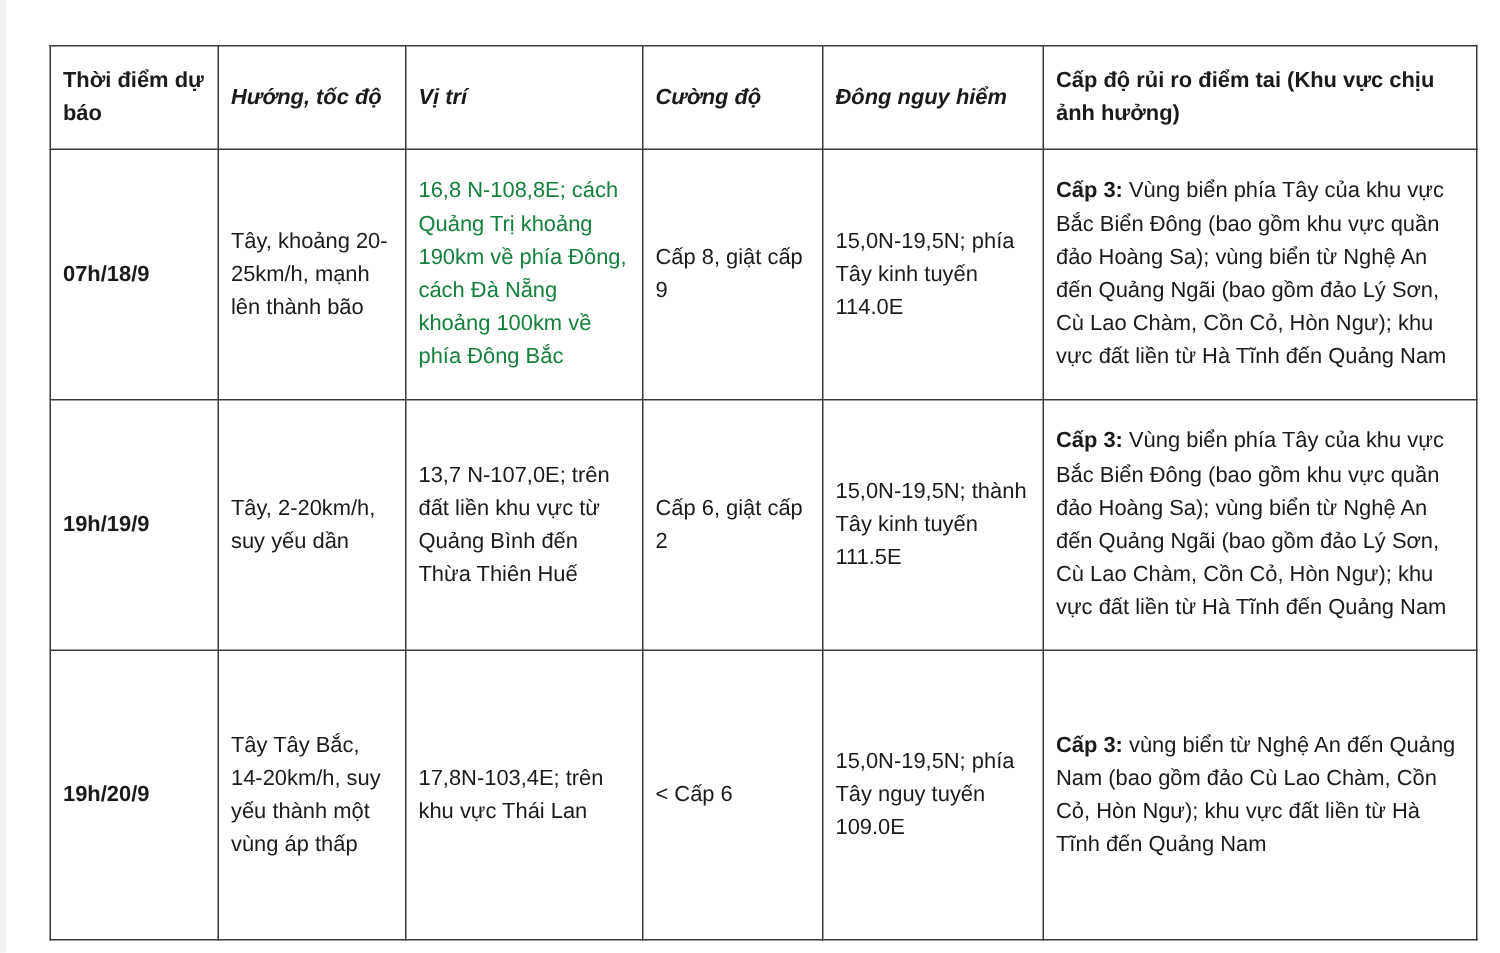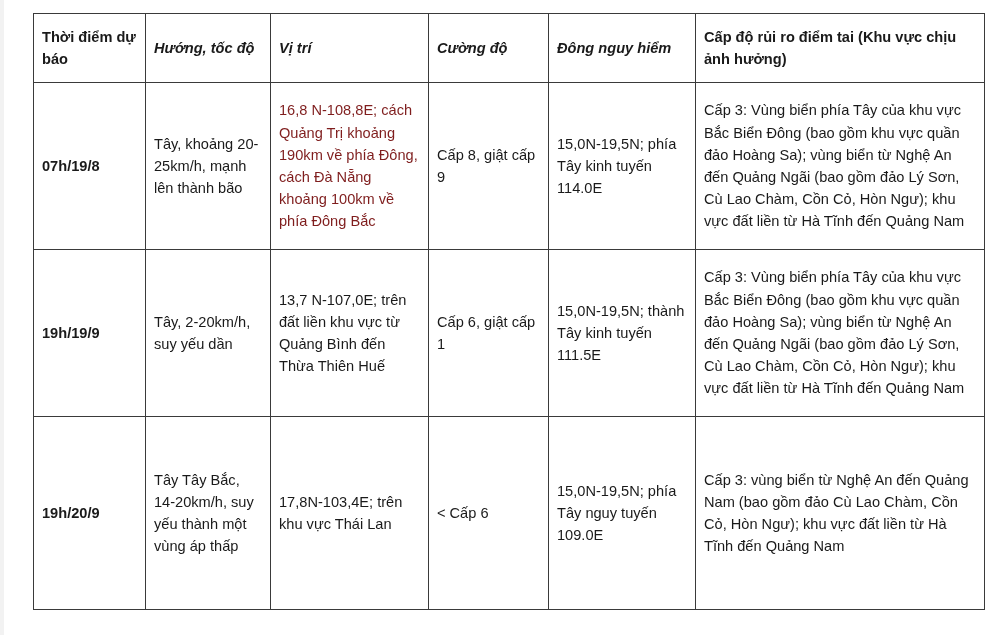--- a/index.html
+++ b/index.html
@@ -17,21 +17,21 @@
     }
     .left-edge {
       position: absolute;
       left: 0; top: 0;
       width: 4px; height: 635px;
       background: #f2f2f2;
     }
     table.forecast {
       position: absolute;
       left: 33px;
-      top: 13px;
+      top: 30px;
       width: 951px;
       border-collapse: collapse;
       table-layout: fixed;
     }
     table.forecast th,
     table.forecast td {
       border: 1.5px solid #3a3a3a;
       padding: 0 8px;
       font-size: 14.6px;
       line-height: 22.2px;
@@ -44,23 +44,23 @@
       vertical-align: top;
       padding-top: 12px;
       height: 69px;
       box-sizing: border-box;
     }
     th.hdr-mid { vertical-align: top; padding-top: 23px !important; font-style: italic; }
     tr.row-1 td { height: 166px; }
     tr.row-2 td { height: 166px; }
     tr.row-3 td { height: 192px; }
     td.time-cell { font-weight: bold; }
-    td.red-text { color: #7f1d1d; }
+    td.red-text { color: #15803d; }
     td.risk-cell { padding-top: 2px; padding-bottom: 2px; }
-    .risk-level { font-weight: normal; text-align: center; }
+    .risk-level { font-weight: bold; text-align: center; }
     col.c1 { width: 112px; }
     col.c2 { width: 125px; }
     col.c3 { width: 158px; }
     col.c4 { width: 120px; }
     col.c5 { width: 147px; }
     col.c6 { width: 289px; }
   </style>
 </head>
 <body>
 
@@ -80,32 +80,32 @@
       <th>Thời điểm dự báo</th>
       <th class="hdr-mid">Hướng, tốc độ</th>
       <th class="hdr-mid">Vị trí</th>
       <th class="hdr-mid">Cường độ</th>
       <th class="hdr-mid">Đông nguy hiểm</th>
       <th>Cấp độ rủi ro điểm tai (Khu vực chịu ảnh hưởng)</th>
     </tr>
   </thead>
   <tbody>
     <tr class="row-1">
-      <td class="time-cell">07h/19/8</td>
+      <td class="time-cell">07h/18/9</td>
       <td>Tây, khoảng 20-25km/h, mạnh lên thành bão</td>
       <td class="red-text">16,8 N-108,8E; cách Quảng Trị khoảng 190km về phía Đông, cách Đà Nẵng khoảng 100km về phía Đông Bắc</td>
       <td>Cấp 8, giật cấp 9</td>
       <td>15,0N-19,5N; phía Tây kinh tuyến 114.0E</td>
       <td class="risk-cell"><span class="risk-level">Cấp 3:</span><span> Vùng biển phía Tây của khu vực Bắc Biển Đông (bao gồm khu vực quần đảo Hoàng Sa); vùng biển từ Nghệ An đến Quảng Ngãi (bao gồm đảo Lý Sơn, Cù Lao Chàm, Cồn Cỏ, Hòn Ngư); khu vực đất liền từ Hà Tĩnh đến Quảng Nam</span></td>
     </tr>
     <tr class="row-2">
       <td class="time-cell">19h/19/9</td>
       <td>Tây, 2-20km/h, suy yếu dần</td>
       <td>13,7 N-107,0E; trên đất liền khu vực từ Quảng Bình đến Thừa Thiên Huế</td>
-      <td>Cấp 6, giật cấp 1</td>
+      <td>Cấp 6, giật cấp 2</td>
       <td>15,0N-19,5N; thành Tây kinh tuyến 111.5E</td>
       <td class="risk-cell"><span class="risk-level">Cấp 3:</span><span> Vùng biển phía Tây của khu vực Bắc Biển Đông (bao gồm khu vực quần đảo Hoàng Sa); vùng biển từ Nghệ An đến Quảng Ngãi (bao gồm đảo Lý Sơn, Cù Lao Chàm, Cồn Cỏ, Hòn Ngư); khu vực đất liền từ Hà Tĩnh đến Quảng Nam</span></td>
     </tr>
     <tr class="row-3">
       <td class="time-cell">19h/20/9</td>
       <td>Tây Tây Bắc, 14-20km/h, suy yếu thành một vùng áp thấp</td>
       <td>17,8N-103,4E; trên khu vực Thái Lan</td>
       <td>&lt; Cấp 6</td>
       <td>15,0N-19,5N; phía Tây nguy tuyến 109.0E</td>
       <td class="risk-cell"><span class="risk-level">Cấp 3:</span><span> vùng biển từ Nghệ An đến Quảng Nam (bao gồm đảo Cù Lao Chàm, Cồn Cỏ, Hòn Ngư); khu vực đất liền từ Hà Tĩnh đến Quảng Nam</span></td>

